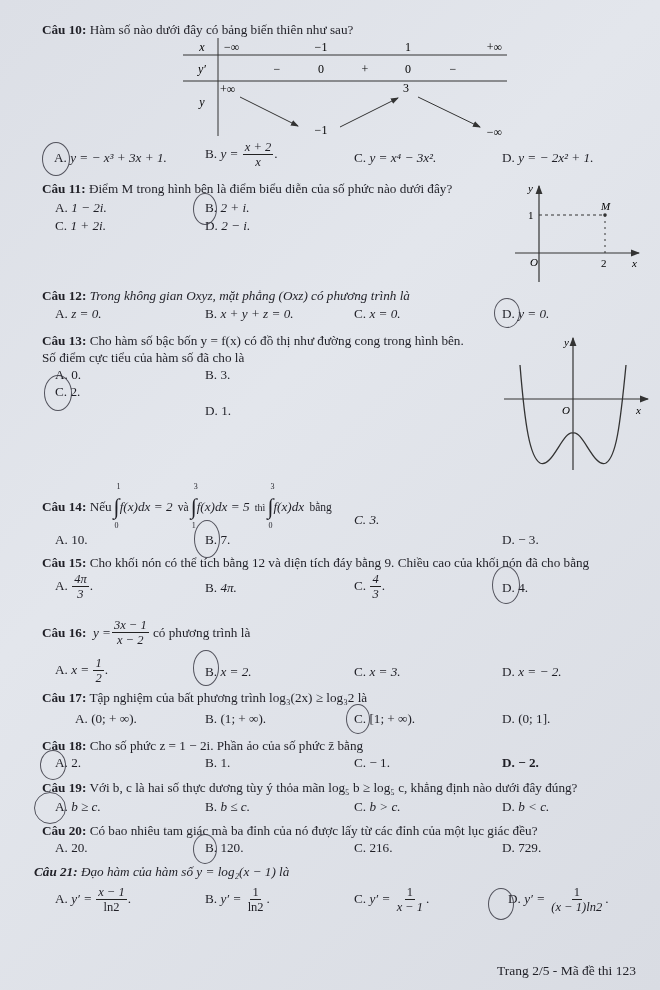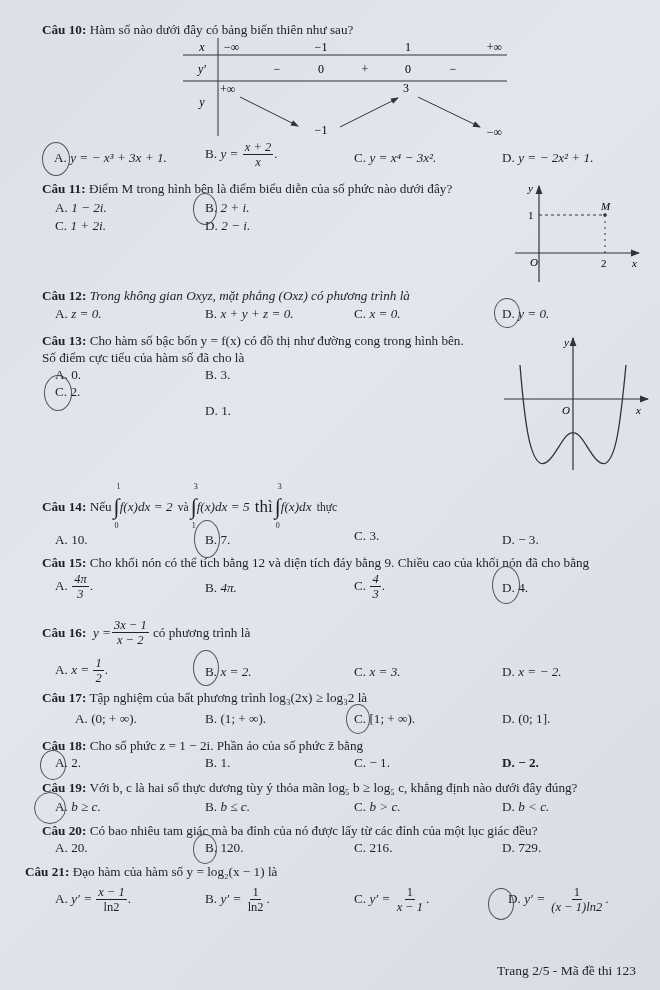--- a/index.html
+++ b/index.html
@@ -138,32 +138,32 @@
       <span class="lo">0</span>
       <i>f(x)dx = 2</i>
     </span>
   &nbsp;<span style="font-size:11.5px">và</span>
   <span class="int">
       <span class="sym">∫</span>
       <span class="up">3</span>
       <span class="lo">1</span>
       <i>f(x)dx = 5</i>
     </span>
-  &nbsp;<span style="font-size:17px">thì</span>
+  &nbsp;<span style="font-size:10px">thì</span>
   <span class="int">
       <span class="sym">∫</span>
       <span class="up">3</span>
       <span class="lo">0</span>
       <i>f(x)dx</i>
     </span>
-  &nbsp;<span style="font-size:11.5px">thực</span>
+  &nbsp;<span style="font-size:11.5px">bằng</span>
 </div>
 <div class="abs opt" style="left:55px;top:532px;"><span>A.</span> <span>10.</span></div>
 <div class="abs opt" style="left:205px;top:532px;"><span>B.</span> <span>7.</span></div>
-<div class="abs opt" style="left:354px;top:528px;"><span>C.</span> <span>3.</span></div>
+<div class="abs opt" style="left:354px;top:512px;font-style:italic;"><span>C.</span> <span>3.</span></div>
 <div class="abs opt" style="left:502px;top:532px;"><span>D.</span> <span>− 3.</span></div>
 <div class="circle" style="left:194px;top:520px;width:24px;height:36px;"></div>
 
 <div class="abs q" style="left:42px;top:555px;">
   <b>Câu 15:</b> <span>Cho khối nón có thể tích bằng 12 và diện tích đáy bằng 9. Chiều cao của khối nón đã cho bằng</span>
 </div>
 <div class="abs opt" style="left:55px;top:572px;"><span>A.</span> <span class="frac">
       <i class="num">4π</i>
       <i class="den">3</i>
     </span><span>.</span></div>
@@ -220,21 +220,21 @@
 
 <div class="abs q" style="left:42px;top:823px;">
   <b>Câu 20:</b> <span>Có bao nhiêu tam giác mà ba đỉnh của nó được lấy từ các đỉnh của một lục giác đều?</span>
 </div>
 <div class="abs opt" style="left:55px;top:840px;"><span>A.</span> <span>20.</span></div>
 <div class="abs opt" style="left:205px;top:840px;"><span>B.</span> <span>120.</span></div>
 <div class="abs opt" style="left:354px;top:840px;"><span>C.</span> <span>216.</span></div>
 <div class="abs opt" style="left:502px;top:840px;"><span>D.</span> <span>729.</span></div>
 <div class="circle" style="left:193px;top:834px;width:22px;height:28px;"></div>
 
-<div class="abs q" style="left:25px;top:864px;">
+<div class="abs q" style="left:34px;top:864px;font-style:italic;">
   <b>Câu 21:</b> <span>Đạo hàm của hàm số y = log₂(x − 1) là</span>
 </div>
 <div class="abs opt" style="left:55px;top:885px;"><span>A.</span> <i>y′ =</i> <span class="frac">
       <i class="num">x − 1</i>
       <span class="den">ln2</span>
     </span><span>.</span></div>
 <div class="abs opt" style="left:205px;top:885px;"><span>B.</span> <i>y′ =</i> <span class="frac">
       <span class="num">1</span>
       <span class="den">ln2</span>
     </span><span>.</span></div>

